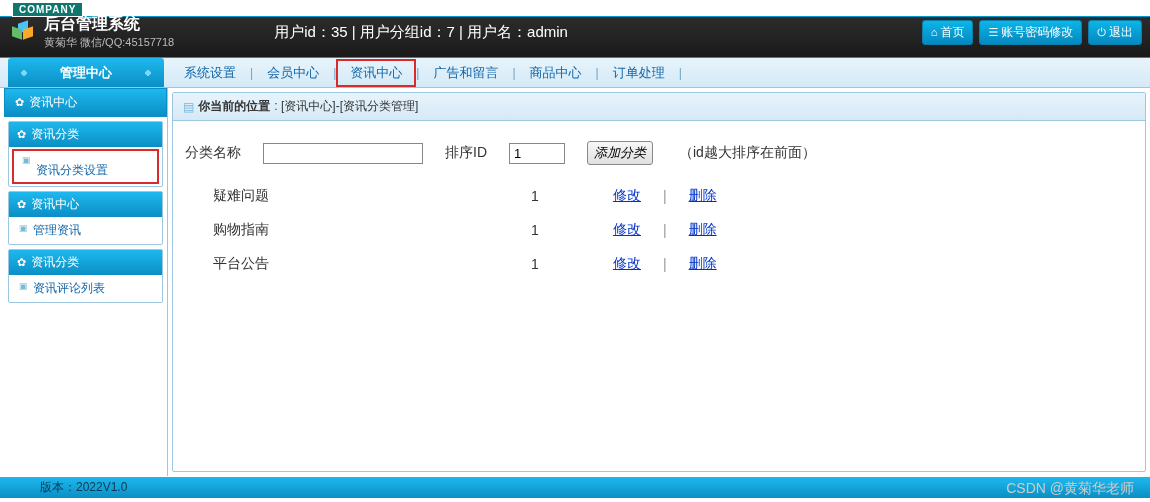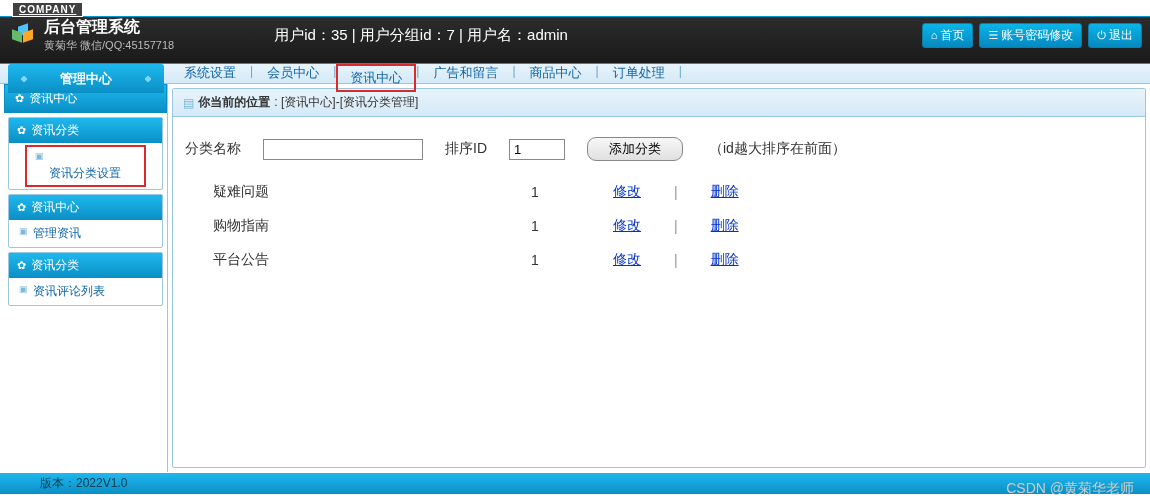--- a/index.html
+++ b/index.html
@@ -1,71 +1,71 @@
 <!DOCTYPE html>
 <html><head>
   <meta charset="utf-8">
   <style>
     * { margin: 0; padding: 0; box-sizing: border-box; }
     body { font-family: "Microsoft YaHei", Arial, sans-serif; font-size: 12px; background: #fff; width: 1150px; height: 502px; overflow: hidden; position: relative; }
     
-    .company-tag { position: absolute; top: 2px; left: 12px; background: #404040; color: #fff; font-size: 10px; padding: 1px 6px; font-weight: bold; border: 1px solid #fff; letter-spacing: 1px; text-decoration: underline; }
-    
-    .header { background: linear-gradient(to bottom, #2c2c2c 0%, #1a1a1a 100%); border-top: 1px solid #0099cc; border-bottom: 1px solid #0099cc; height: 48px; display: flex; align-items: center; padding: 0 8px 10px 12px; margin-top: 16px; }
+    .company-tag { position: absolute; top: 2px; left: 12px; background: #0f766e; color: #fff; font-size: 10px; padding: 1px 6px; font-weight: bold; border: 1px solid #fff; letter-spacing: 1px; }
+    
+    .header { background: linear-gradient(to bottom, #2c2c2c 0%, #1a1a1a 100%); border-top: 1px solid #0099cc; border-bottom: 1px solid #0099cc; height: 42px; display: flex; align-items: center; padding: 0 8px 10px 12px; margin-top: 16px; }
     .logo-icon { width: 24px; height: 24px; margin-right: 8px; position: relative; }
     .cube { position: absolute; width: 10px; height: 10px; }
     .c1 { background: #4fc3f7; top: 2px; left: 6px; transform: skewY(-20deg); }
     .c2 { background: #66bb6a; top: 8px; left: 0; transform: skewY(20deg); }
     .c3 { background: #ffa726; top: 8px; left: 11px; transform: skewY(-20deg); }
     .header-left { flex: 0 0 auto; }
     .sys-title { color: #fff; font-size: 16px; font-weight: bold; }
     .sys-sub { color: #bbb; font-size: 11px; }
     .header-info { flex: 1; text-align: left; color: #fff; font-size: 15px; padding-left: 100px; }
     .header-right { display: flex; gap: 6px; }
     .hbtn { background: linear-gradient(to bottom, #0bb5e8, #0488c0); color: #fff; padding: 3px 8px; border-radius: 3px; font-size: 12px; cursor: pointer; display: flex; align-items: center; gap: 3px; border: 1px solid #0a7fab; }
     .hbtn-icon { font-size: 11px; }
     
-    .topnav { background: linear-gradient(to bottom, #e8f4fb, #d4e9f7); border-bottom: 1px solid #9cc7e0; height: 20px; display: flex; align-items: flex-start; padding-left: 170px; position: relative; }
+    .topnav { background: linear-gradient(to bottom, #e8f4fb, #d4e9f7); border-bottom: 1px solid #9cc7e0; height: 30px; display: flex; align-items: center; padding-left: 170px; position: relative; }
     .nav-mgmt { position: absolute; left: 8px; top: 0; width: 156px; height: 29px; background: linear-gradient(to bottom, #1eb8ee, #0a8fc5); color: #fff; display: flex; align-items: center; justify-content: center; font-size: 13px; font-weight: bold; border-radius: 3px 3px 0 0; }
     .nav-mgmt::before, .nav-mgmt::after { content: ""; width: 12px; height: 12px; background: radial-gradient(circle, #7dd6f5 30%, transparent 35%); position: absolute; }
     .nav-mgmt::before { left: 10px; }
     .nav-mgmt::after { right: 10px; }
     .tn-item { color: #1166aa; font-size: 13px; padding: 0 14px; cursor: pointer; }
     .tn-sep { color: #6aa5ca; }
     .tn-active { border: 2px solid #d92b2b; padding: 3px 12px; }
     
     .container { display: flex; height: calc(502px - 16px - 46px - 30px - 22px); }
     
     .sidebar { width: 164px; background: #fff; border-right: 1px solid #9cc7e0; padding: 0; margin-left: 4px; }
     .side-top { background: linear-gradient(to bottom, #1eb8ee, #0a8fc5); color: #fff; padding: 5px 10px; font-size: 12px; display: flex; align-items: center; gap: 5px; border: 1px solid #0a8fc5; }
     .side-section { margin: 4px; border: 1px solid #9cc7e0; border-radius: 2px; }
     .side-head { background: linear-gradient(to bottom, #1eb8ee, #0a8fc5); color: #fff; padding: 4px 8px; font-size: 12px; display: flex; align-items: center; gap: 5px; }
     .side-item { padding: 5px 6px 5px 24px; color: #1166aa; font-size: 12px; cursor: pointer; position: relative; }
     .side-item::before { content: "▣"; position: absolute; left: 10px; color: #7ab8d8; font-size: 9px; top: 6px; }
-    .side-item.boxed { border: 2px solid #d92b2b; margin: 2px 16px; padding: 18px 4px 3px 22px; }
+    .side-item.boxed { border: 2px solid #d92b2b; margin: 2px 3px; padding: 11px 4px 3px 22px; }
     .side-item.boxed::before { left: 8px; top: 4px; }
     .gear { font-size: 11px; }
     
     .main { flex: 1; background: #fff; padding: 4px; }
     .main-border { border: 1px solid #9cc7e0; height: 100%; border-radius: 2px; }
     .crumb { background: linear-gradient(to bottom, #e8f4fb, #d4e9f7); border-bottom: 1px solid #9cc7e0; padding: 5px 10px; font-size: 12px; color: #333; display: flex; align-items: center; gap: 4px; }
     .crumb-icon { color: #7ab8d8; }
     .crumb b { font-weight: bold; }
     
     .form-row { padding: 20px 12px 14px; font-size: 14px; color: #333; display: flex; align-items: center; gap: 22px; }
     .form-row input[type=text] { border: 1px solid #888; padding: 2px 4px; font-size: 13px; }
     .inp1 { width: 160px; }
     .inp2 { width: 56px; }
-    .btn-add { background: linear-gradient(to bottom, #f7f7f7, #e0e0e0); border: 1px solid #888; border-radius: 9px; padding: 2px 21px; cursor: pointer; font-size: 13px; }
+    .btn-add { background: linear-gradient(to bottom, #f7f7f7, #e0e0e0); border: 1px solid #888; border-radius: 3px; padding: 2px 6px; cursor: pointer; font-size: 13px; font-style: italic; }
     .hint { color: #333; margin-left: 4px; }
     
     .data-row { display: flex; padding: 8px 12px; font-size: 14px; color: #333; align-items: center; }
     .col-name { width: 318px; margin-left: 28px; }
     .col-sort { width: 82px; text-align: left; }
-    .col-act { display: flex; gap: 33px; align-items: center; }
+    .col-act { display: flex; gap: 22px; align-items: center; }
     .col-act a { color: #0033cc; text-decoration: underline; cursor: pointer; }
     .col-act .sep { color: #999; }
     
     .footer { height: 22px; background: linear-gradient(to bottom, #1eb8ee, #0a8fc5); color: #0a3a52; font-size: 12px; display: flex; align-items: center; padding-left: 40px; border-top: 1px solid #fff; }
     
     .watermark { position: absolute; right: 16px; bottom: 4px; color: #ccc; font-size: 14px; margin-top: 35px; }
   </style>
 </head>
 <body>
 

